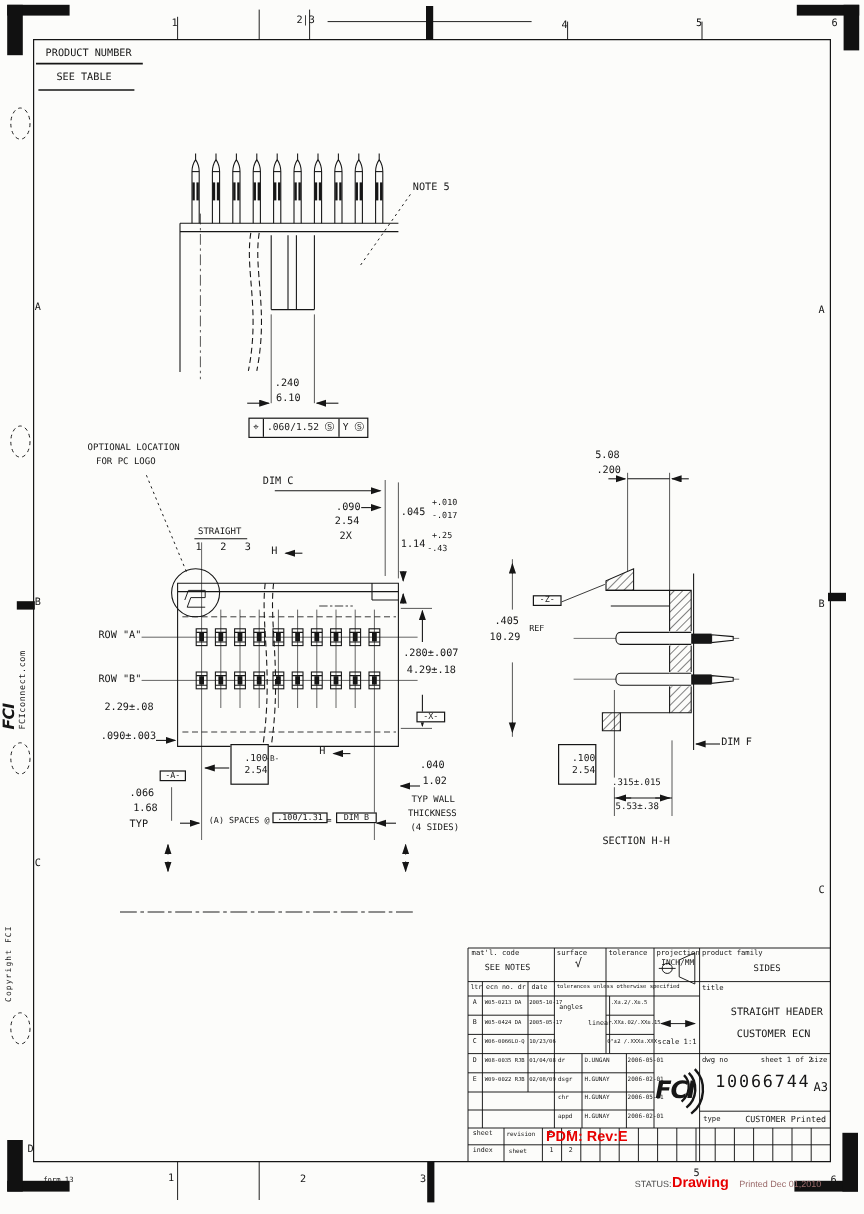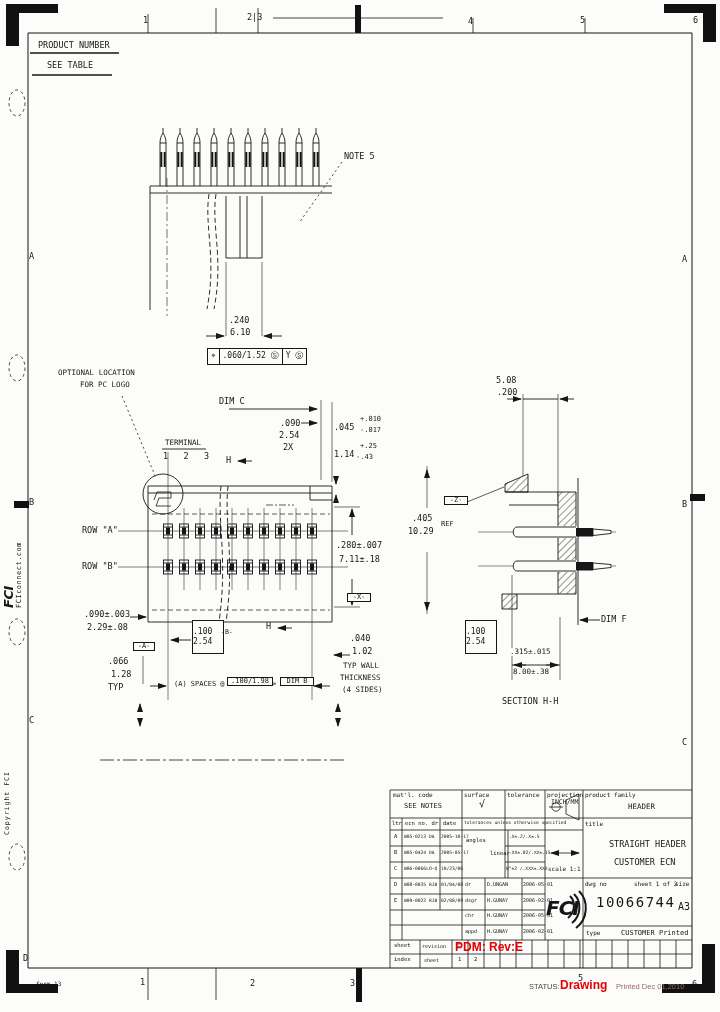--- a/index.html
+++ b/index.html
@@ -8,21 +8,21 @@
   #sheet svg.linework{position:absolute;left:0;top:0;}
   .lbl{position:absolute;white-space:pre;line-height:1.05;font-size:8.5px;color:#161616;}
   .f75{font-size:7.5px}.f7{font-size:7px}.f65{font-size:6.5px}.f6{font-size:6px}
   .f55{font-size:5.5px}.f5{font-size:5px}.f45{font-size:4.6px}.f10{font-size:10px}
   .dbox{position:absolute;border:1px solid #161616;text-align:center;line-height:1.05;
         font-size:7px;padding:0 1px;background:#fcfcfa;}
   .fcf{position:absolute;display:flex;border:1.2px solid #161616;height:15px;align-items:stretch;background:#fcfcfa;}
   .fcf span{border-right:1.2px solid #161616;padding:0 3px;font-size:8px;line-height:14px;white-space:pre;}
   .fcf span:last-child{border-right:none;}
   .b100{position:absolute;border:1.2px solid #161616;width:30px;height:32px;display:flex;
-        flex-direction:column;justify-content:center;text-align:left;font-size:8px;line-height:1.3;background:#fcfcfa;}
+        flex-direction:column;justify-content:center;text-align:right;font-size:8px;line-height:1.3;background:#fcfcfa;}
   .red{color:#e70000;font-weight:bold;font-size:12px;font-family:"Liberation Sans",sans-serif;}
   .statusgray{color:#4a4a4a;font-size:7.5px;font-family:"Liberation Sans",sans-serif;}
   .printed{color:#9a6a6a;font-size:7.5px;font-family:"Liberation Sans",sans-serif;}
   .logo-big{position:absolute;left:546px;top:884px;width:36px;height:52px;}
   .logo-big .fci-txt{font-family:"DejaVu Sans",sans-serif;font-weight:bold;font-style:italic;
         font-size:20px;letter-spacing:-1px;position:absolute;left:0;top:12px;}
   .sidelogo{position:absolute;left:-32px;top:546px;width:96px;height:28px;transform:rotate(-90deg);
         display:flex;flex-direction:column;align-items:flex-start;}
   .sidelogo .fcirow{font-family:"DejaVu Sans",sans-serif;font-weight:bold;font-style:italic;
         font-size:13px;letter-spacing:-0.5px;line-height:1;}
@@ -239,85 +239,85 @@
 
 <div class="lbl" style="left:344px;top:152px">NOTE 5</div>
 <div class="lbl" style="left:229px;top:316px">.240</div>
 <div class="lbl" style="left:230px;top:328px">6.10</div>
 <div class="fcf" style="left:207px;top:348px">
   <span>⌖</span>
   <span>.060/1.52 Ⓢ</span>
   <span>Y Ⓢ</span>
 </div>
 
-<div class="lbl f75" style="left:58px;top:369px">OPTIONAL LOCATION</div>
+<div class="lbl f75" style="left:73px;top:369px">OPTIONAL LOCATION</div>
 <div class="lbl f75" style="left:80px;top:381px">FOR PC LOGO</div>
 <div class="lbl" style="left:219px;top:397px">DIM C</div>
-<div class="lbl f75" style="left:165px;top:439px">TERMINAL</div>
+<div class="lbl f75" style="left:165px;top:439px">STRAIGHT</div>
 <div class="lbl" style="left:163px;top:452px">1   2   3</div>
 <div class="lbl" style="left:280px;top:419px">.090</div>
 <div class="lbl" style="left:279px;top:431px">2.54</div>
 <div class="lbl" style="left:283px;top:443px">2X</div>
 <div class="lbl" style="left:334px;top:423px">.045</div>
 <div class="lbl f7" style="left:360px;top:416px">+.010</div>
 <div class="lbl f7" style="left:360px;top:427px">-.017</div>
 <div class="lbl" style="left:334px;top:450px">1.14</div>
 <div class="lbl f7" style="left:360px;top:443px">+.25</div>
 <div class="lbl f7" style="left:356px;top:454px">-.43</div>
 <div class="lbl" style="left:82px;top:526px">ROW "A"</div>
 <div class="lbl" style="left:82px;top:562px">ROW "B"</div>
 <div class="lbl" style="left:336px;top:541px">.280±.007</div>
-<div class="lbl" style="left:339px;top:555px">7.11±.18</div>
+<div class="lbl" style="left:339px;top:555px">4.29±.18</div>
 <div class="dbox" style="left:347px;top:593px;width:20px">-X-</div>
 <div class="lbl" style="left:84px;top:610px">.090±.003</div>
-<div class="lbl" style="left:87px;top:623px">2.29±.08</div>
+<div class="lbl" style="left:87px;top:586px">2.29±.08</div>
 <div class="dbox" style="left:133px;top:642px;width:18px">-A-</div>
 <div class="b100" style="left:192px;top:620px">
   <span>.100</span>
   <span>2.54</span>
 </div>
 <div class="lbl f65" style="left:221px;top:629px">-B-</div>
 <div class="lbl" style="left:226px;top:456px">H</div>
 <div class="lbl" style="left:266px;top:622px">H</div>
 <div class="lbl f7" style="left:174px;top:681px">(A) SPACES @</div>
-<div class="dbox f7" style="left:227px;top:677px;width:42px">.100/1.98</div>
+<div class="dbox f7" style="left:227px;top:677px;width:42px">.100/1.31</div>
 <div class="lbl f7" style="left:272px;top:681px">=</div>
 <div class="dbox f7" style="left:280px;top:677px;width:30px">DIM B</div>
 <div class="lbl" style="left:108px;top:657px">.066</div>
-<div class="lbl" style="left:111px;top:670px">1.28</div>
+<div class="lbl" style="left:111px;top:670px">1.68</div>
 <div class="lbl" style="left:108px;top:683px">TYP</div>
 <div class="lbl" style="left:350px;top:634px">.040</div>
 <div class="lbl" style="left:352px;top:647px">1.02</div>
 <div class="lbl f75" style="left:343px;top:662px">TYP WALL</div>
 <div class="lbl f75" style="left:340px;top:674px">THICKNESS</div>
 <div class="lbl f75" style="left:342px;top:686px">(4 SIDES)</div>
 
 <div class="lbl" style="left:497px;top:388px">.200</div>
 <div class="lbl" style="left:496px;top:376px">5.08</div>
 <div class="dbox" style="left:444px;top:496px;width:20px">-Z-</div>
 <div class="lbl" style="left:412px;top:514px">.405</div>
 <div class="lbl" style="left:408px;top:527px">10.29</div>
 <div class="lbl f7" style="left:441px;top:521px">REF</div>
 <div class="b100" style="left:465px;top:620px">
   <span>.100</span>
   <span>2.54</span>
 </div>
 <div class="lbl f75" style="left:510px;top:648px;background:#fcfcfa">.315±.015</div>
-<div class="lbl f75" style="left:513px;top:668px;background:#fcfcfa">8.00±.38</div>
+<div class="lbl f75" style="left:513px;top:668px;background:#fcfcfa">5.53±.38</div>
 <div class="lbl" style="left:601px;top:615px">DIM F</div>
 <div class="lbl" style="left:502px;top:697px">SECTION H-H</div>
 
 <div class="lbl f6" style="left:393px;top:792px">mat'l. code</div>
 <div class="lbl f7" style="left:404px;top:803px">SEE NOTES</div>
 <div class="lbl f6" style="left:464px;top:792px">surface</div>
 <div class="lbl f10" style="left:479px;top:799px">√</div>
 <div class="lbl f6" style="left:507px;top:792px">tolerance</div>
 <div class="lbl f6" style="left:547px;top:792px">projection</div>
 <div class="lbl f6" style="left:585px;top:792px">product family</div>
-<div class="lbl f75" style="left:628px;top:803px">HEADER</div>
+<div class="lbl f75" style="left:628px;top:803px">SIDES</div>
 <div class="lbl f55" style="left:392px;top:821px">ltr</div>
 <div class="lbl f55" style="left:405px;top:821px">ecn no. dr</div>
 <div class="lbl f55" style="left:443px;top:821px">date</div>
 <div class="lbl f45" style="left:464px;top:821px">tolerances unless otherwise specified</div>
 <div class="lbl f6" style="left:585px;top:821px">title</div>
 <div class="lbl" style="left:609px;top:840px">STRAIGHT HEADER</div>
 <div class="lbl" style="left:614px;top:858px">CUSTOMER ECN</div>
 <div class="lbl f55" style="left:466px;top:838px">angles</div>
 <div class="lbl f55" style="left:490px;top:851px">linear</div>
 <div class="lbl f45" style="left:509px;top:835px">.X±.2/.X±.5</div>

